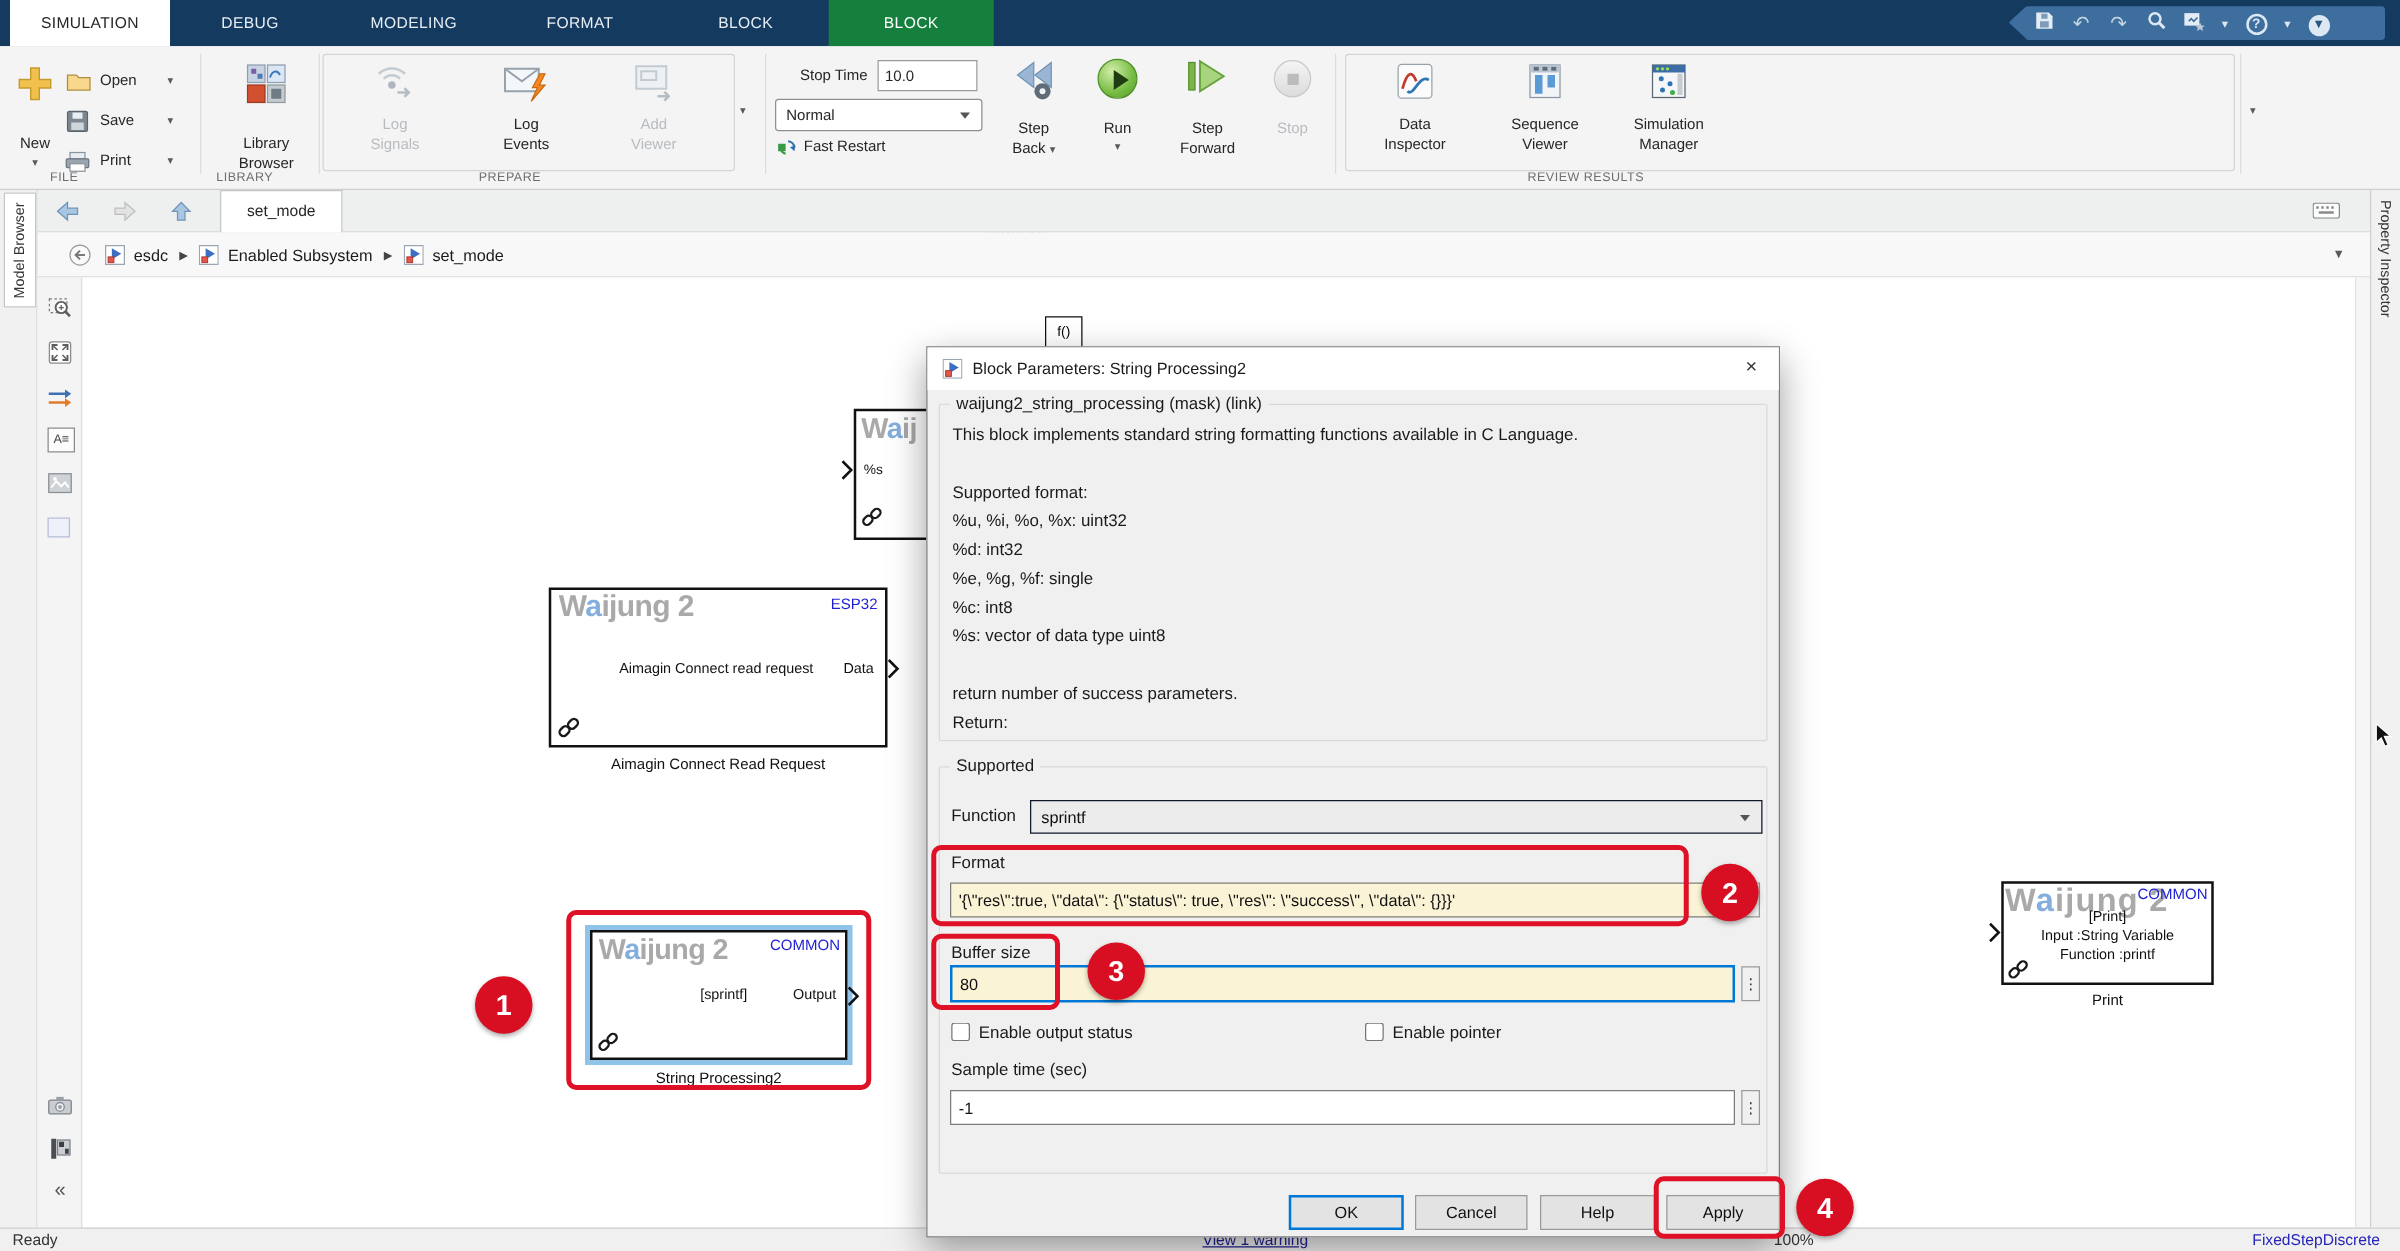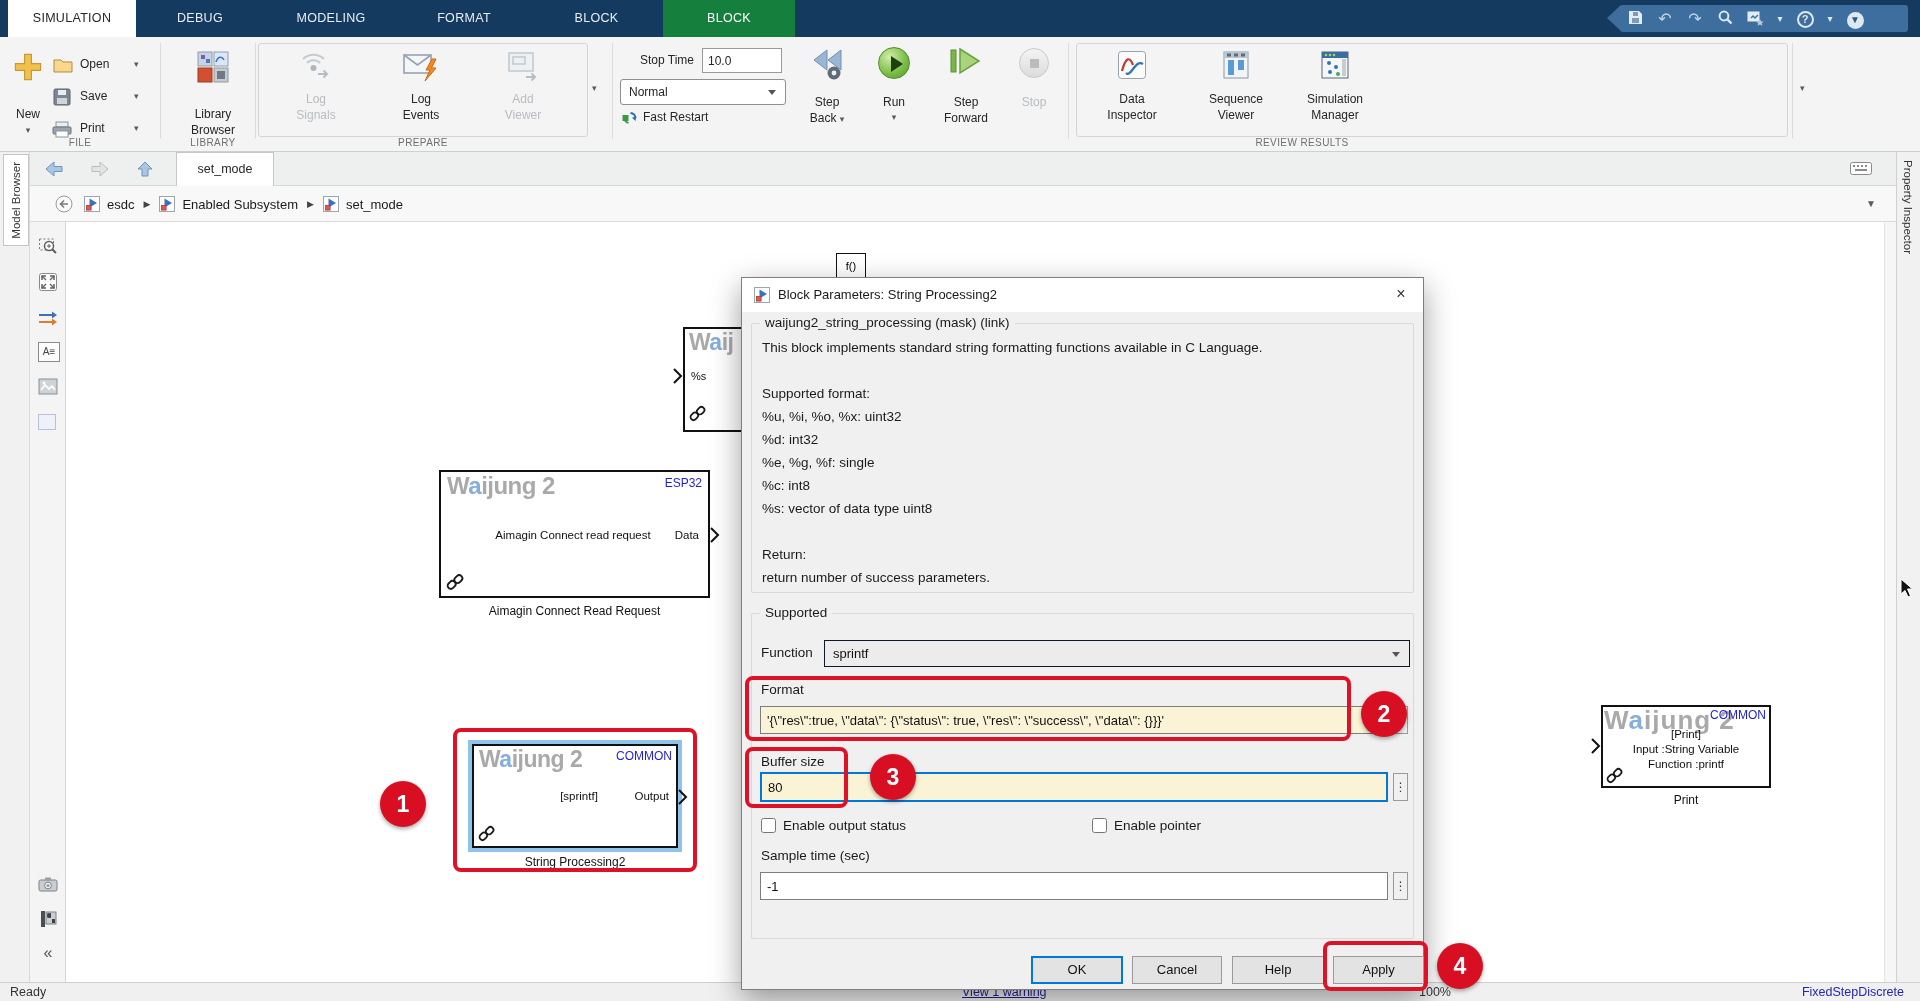--- a/index.html
+++ b/index.html
@@ -21,21 +21,21 @@
   .qaitem { width:30px; text-align:center; color:#dce8f2; font-size:15px; }
   .qaglyph { color:#c2d3e2; font-size:16px; }
   .qahelp { display:inline-block; width:17px; height:17px; border:2px solid #dce8f2; border-radius:50%;
             color:#dce8f2; font-size:11px; font-weight:bold; line-height:13px; }
   .qacirc { display:inline-block; width:17px; height:17px; background:#dce8f2; border-radius:50%;
             color:#2c5580; font-size:10px; line-height:16px; }
 
   
   .ribbon { left:0; top:37px; width:1920px; height:115px; background:#f4f4f4; border-bottom:1px solid #cfcfcf; }
   .vsep { position:absolute; top:6px; height:96px; width:1px; background:#dcdcdc; }
-  .seclbl { position:absolute; top:100px; font-size:10px; color:#6f6f6f; text-align:center; letter-spacing:.4px; }
+  .seclbl { position:absolute; top:100px; font-size:10px; color:#6f6f6f; letter-spacing:.4px; }
   .rlbl { font-size:12px; color:#262626; }
   .rlbl2 { position:absolute; font-size:12px; color:#262626; text-align:center; }
   .disabled .rlbl2, .rlbl2.dis { color:#b8bcc0; }
   .dd { font-size:9px; color:#5a5a5a; }
   .frame { position:absolute; border:1px solid #d4d4d4; border-radius:3px; }
   .combo { position:absolute; background:#fff; border:1px solid #8f8f8f; border-radius:3px;
            font-size:12px; color:#262626; }
   .tinput { position:absolute; background:#fff; border:1px solid #9a9a9a; font-size:12px; color:#262626; padding:0 5px; }
 
   
@@ -539,22 +539,22 @@
       <div style="position:absolute;left:10px;top:12px;">
         <div class="dline">This block implements standard string formatting functions available in C Language.</div>
         <div class="dline"></div>
         <div class="dline">Supported format:</div>
         <div class="dline">%u, %i, %o, %x: uint32</div>
         <div class="dline">%d: int32</div>
         <div class="dline">%e, %g, %f: single</div>
         <div class="dline">%c: int8</div>
         <div class="dline">%s: vector of data type uint8</div>
         <div class="dline"></div>
+        <div class="dline">return number of success parameters.</div>
         <div class="dline">Return:</div>
-        <div class="dline">return number of success parameters.</div>
       </div>
     </div>
 
     <div class="group" style="left:9px;top:335px;width:663px;height:326px;">
       <span class="legend">Supported</span>
 
       <span class="dlabel" style="left:9px;top:31px;">Function</span>
       <div class="dselect" style="left:72px;top:26px;width:586px;height:27px;">
         <span style="position:absolute;left:8px;line-height:25px;">sprintf</span>
         <span class="chev"></span>

